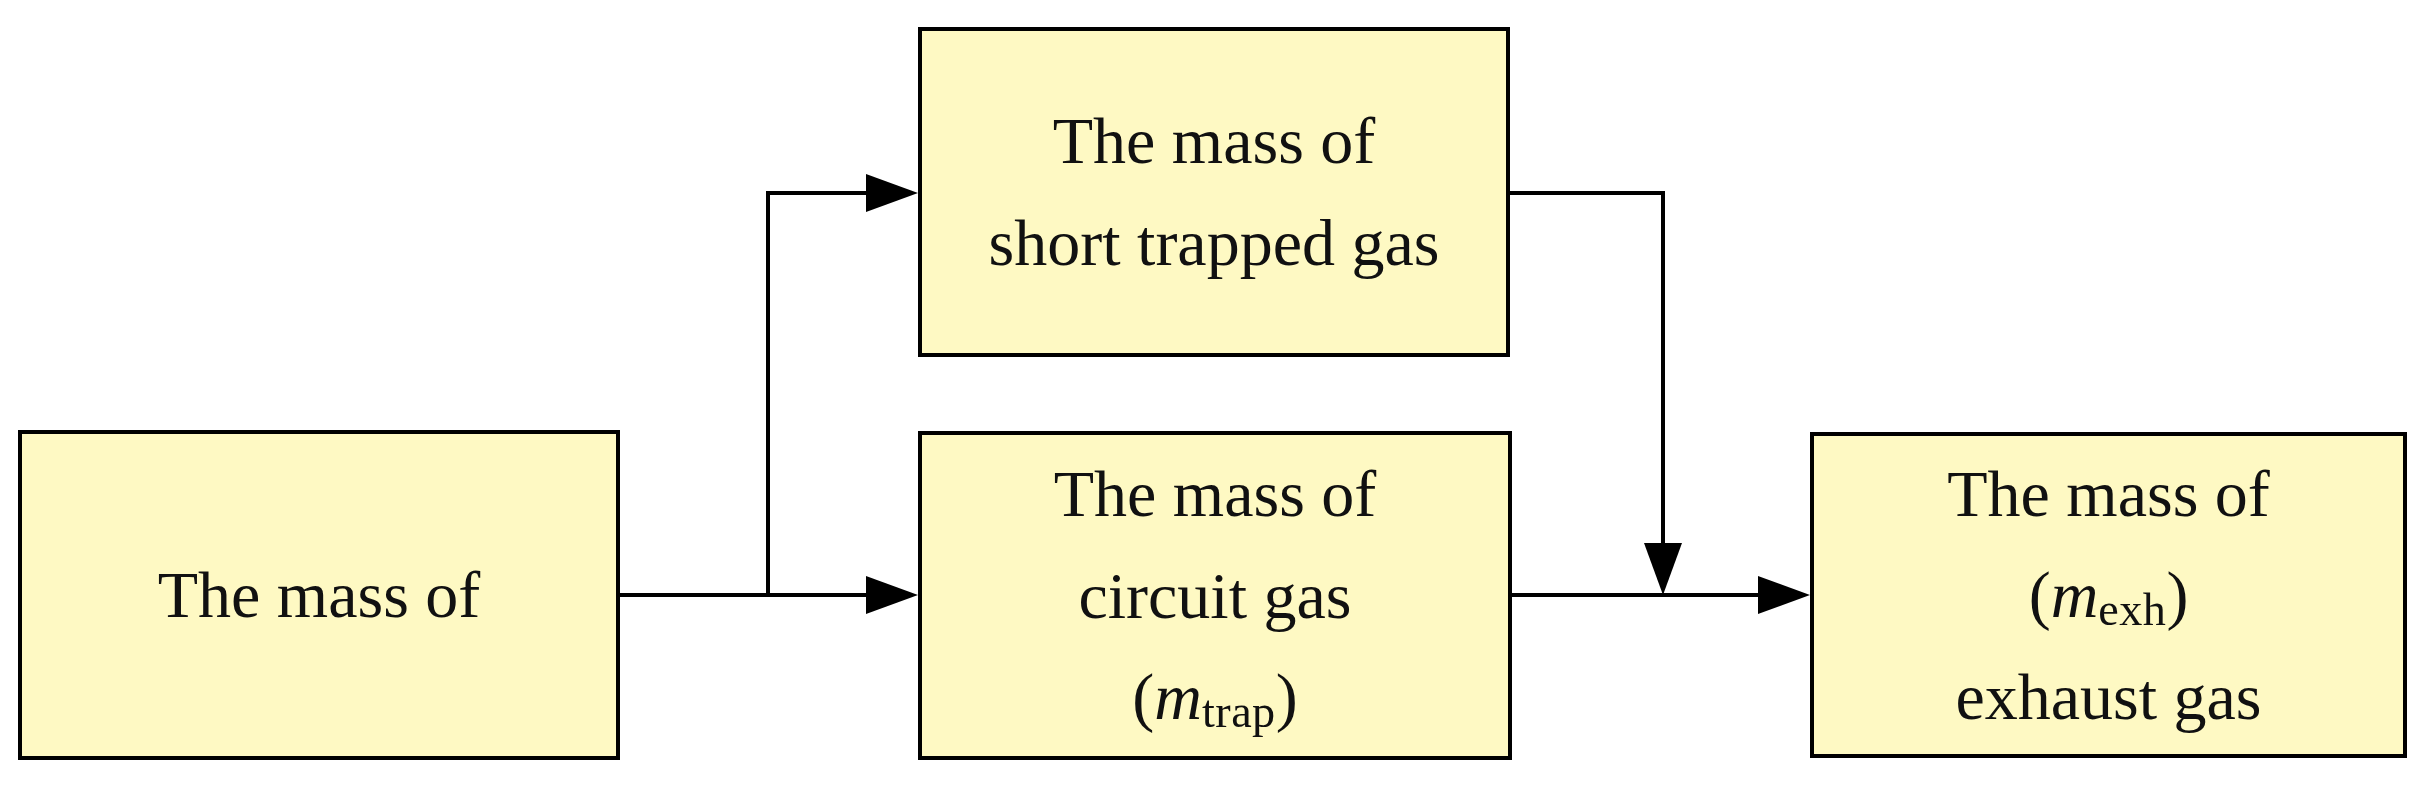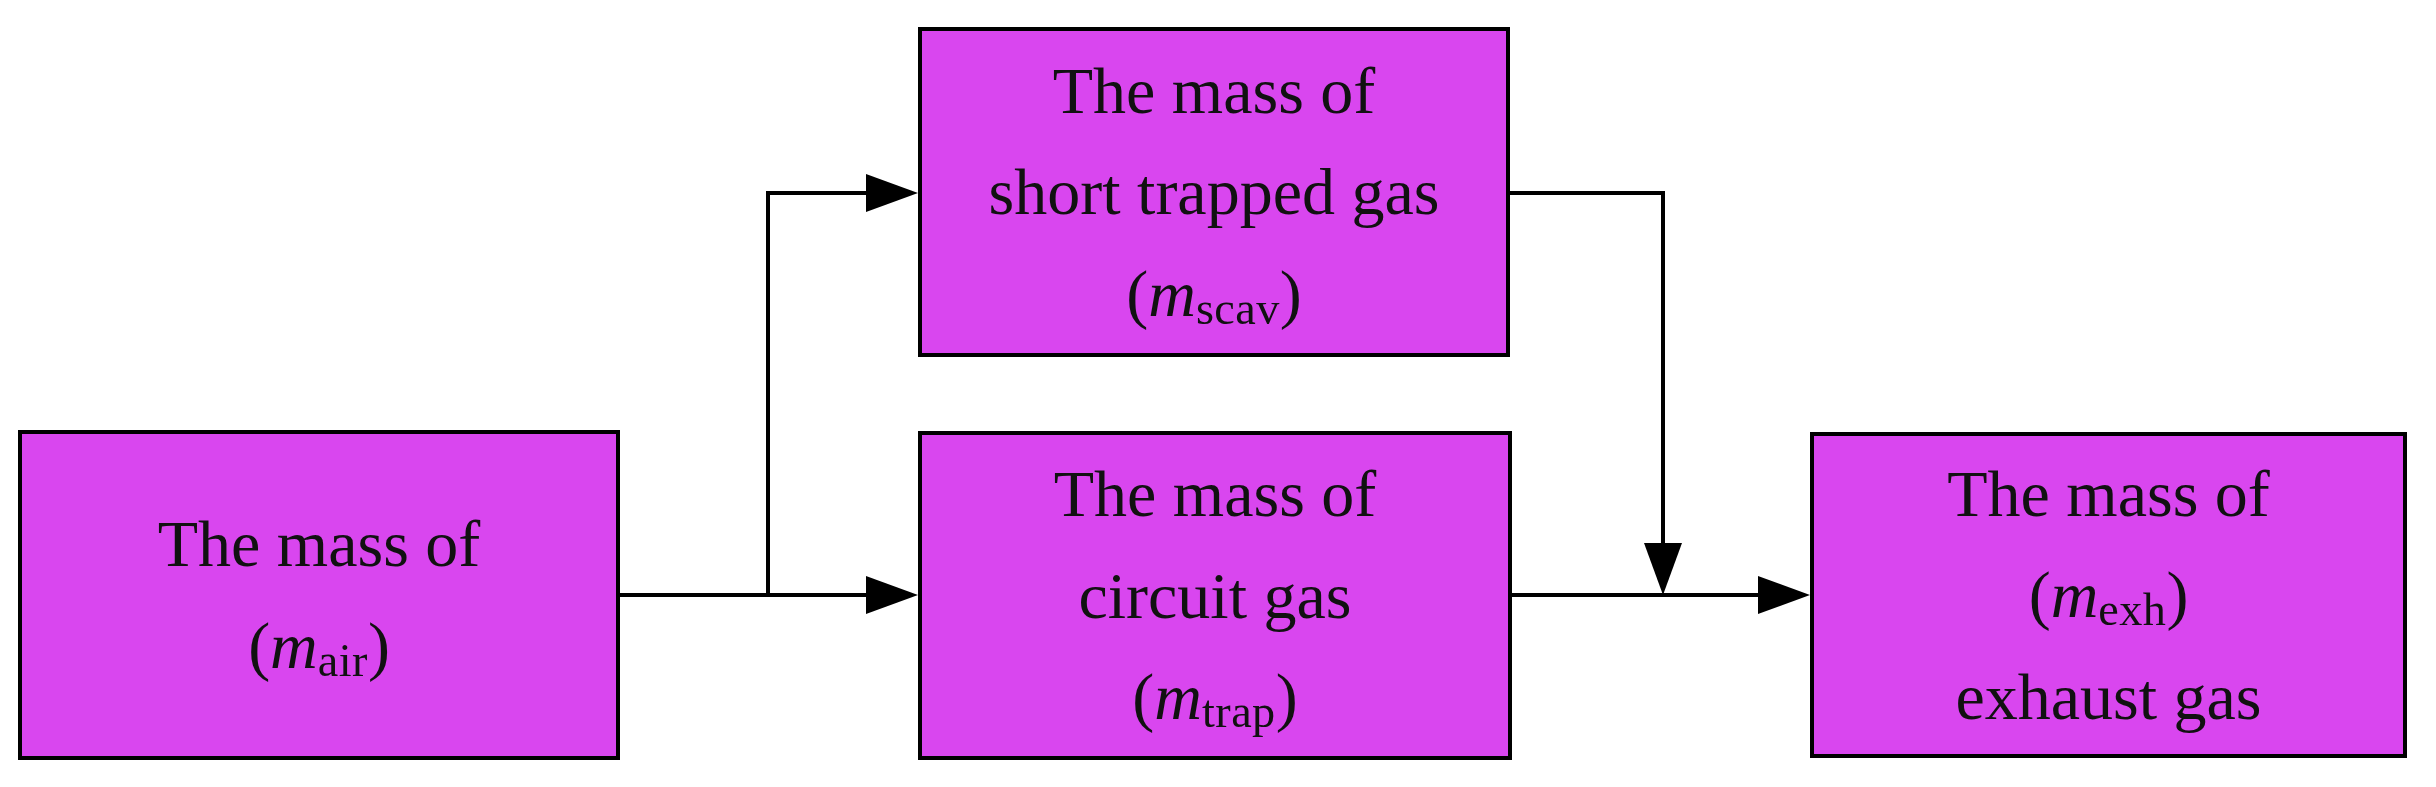--- a/index.html
+++ b/index.html
@@ -20,21 +20,21 @@
     position: absolute;
     left: 0;
     top: 0;
     width: 2436px;
     height: 787px;
   }
   .node {
     position: absolute;
     box-sizing: border-box;
     border: 4px solid #000000;
-    background: #d946ef;
+    background: #fef9c3;
     display: flex;
     flex-direction: column;
     align-items: center;
     justify-content: center;
     text-align: center;
     font-size: 66px;
     line-height: 1.54;
     white-space: nowrap;
   }
   .node .formula-var {
@@ -65,31 +65,25 @@
 
     <polyline points="1510,193 1663,193 1663,552" fill="none" stroke="#000000" stroke-width="4"></polyline>
     <polygon points="1663,595 1644,543 1682,543" fill="#000000"></polygon>
 
     <line x1="1512" y1="595" x2="1772" y2="595" stroke="#000000" stroke-width="4"></line>
     <polygon points="1810,595 1758,576 1758,614" fill="#000000"></polygon>
   </svg>
 
   <div class="node" id="node-scavenging-gas">
     <div>The mass of</div>
-    <div>
-      <span>(</span><span class="formula-var">m</span><span class="formula-sub">air</span><span>)</span>
-    </div>
   </div>
 
   <div class="node" id="node-short-circuit-gas">
     <div>The mass of</div>
     <div>short trapped gas</div>
-    <div>
-      <span>(</span><span class="formula-var">m</span><span class="formula-sub">scav</span><span>)</span>
-    </div>
   </div>
 
   <div class="node" id="node-trapped-gas">
     <div>The mass of</div>
     <div>circuit gas</div>
     <div>
       <span>(</span><span class="formula-var">m</span><span class="formula-sub">trap</span><span>)</span>
     </div>
   </div>
 

